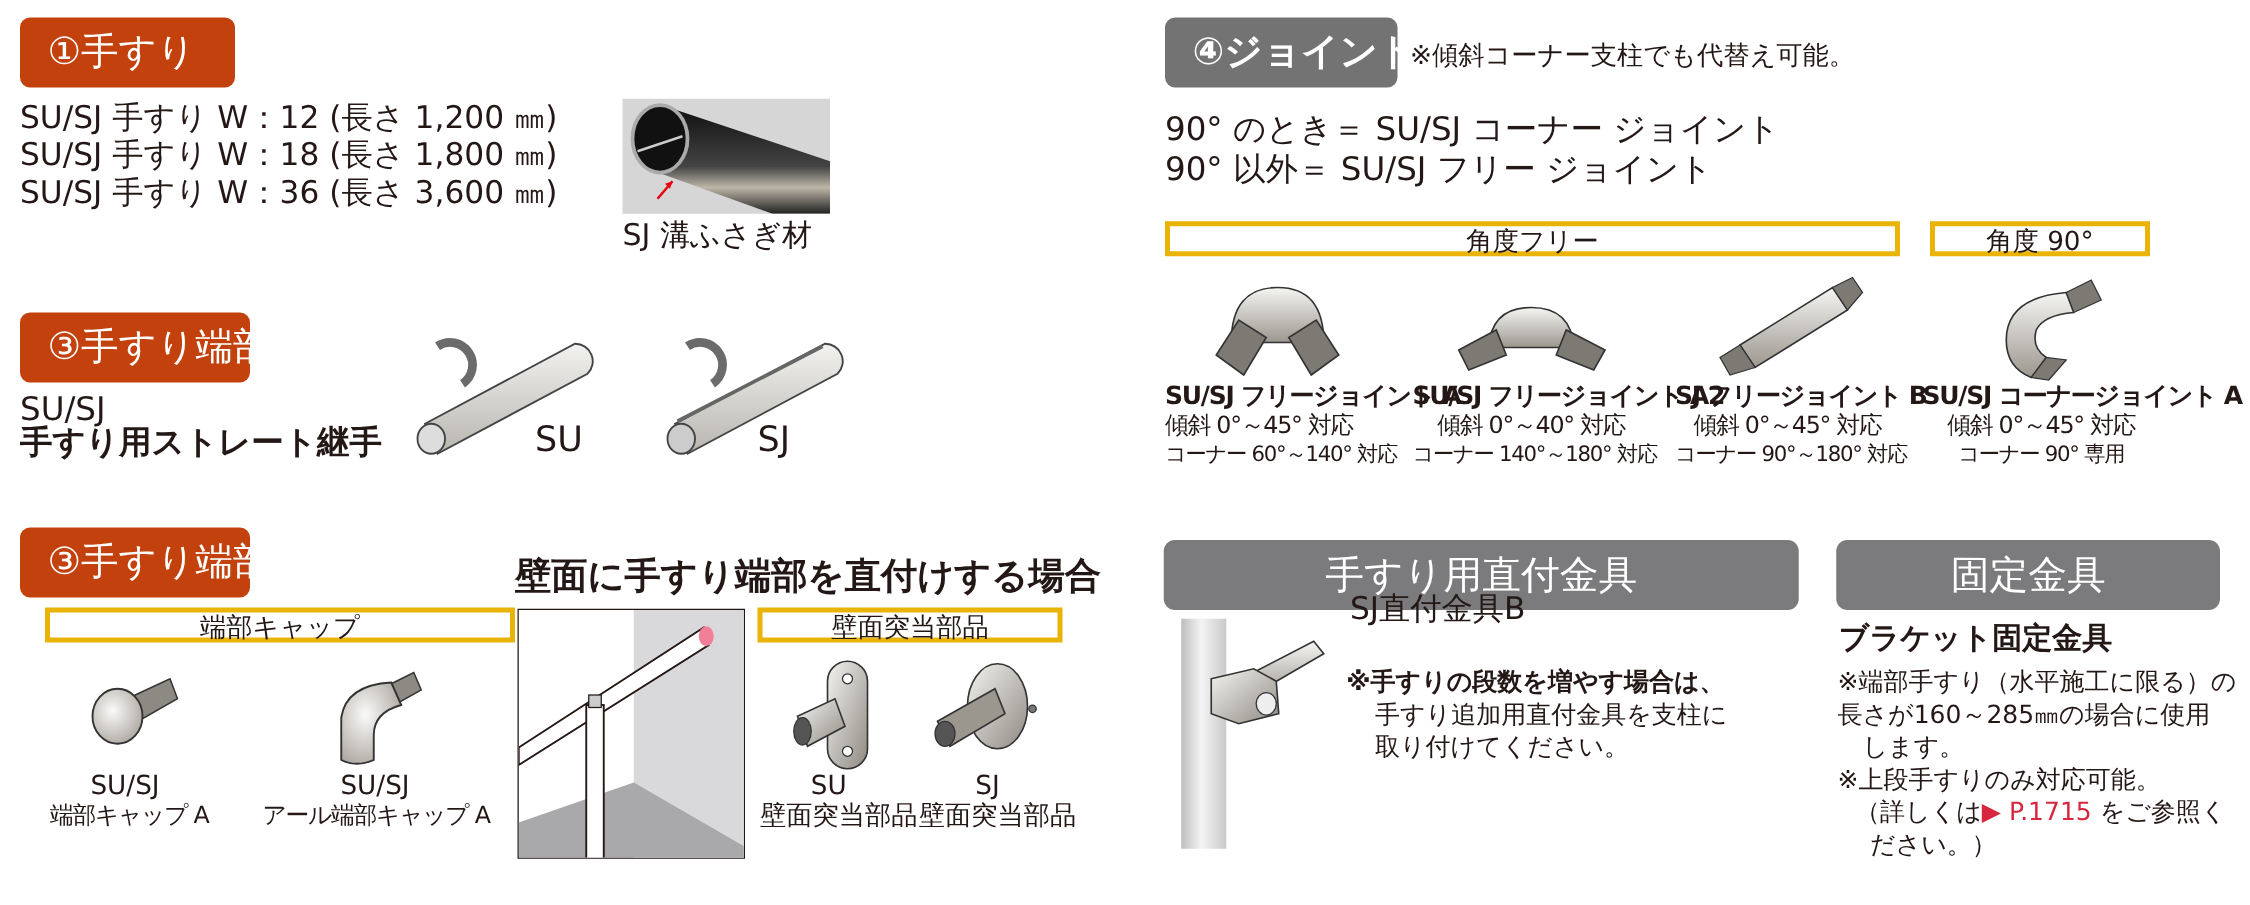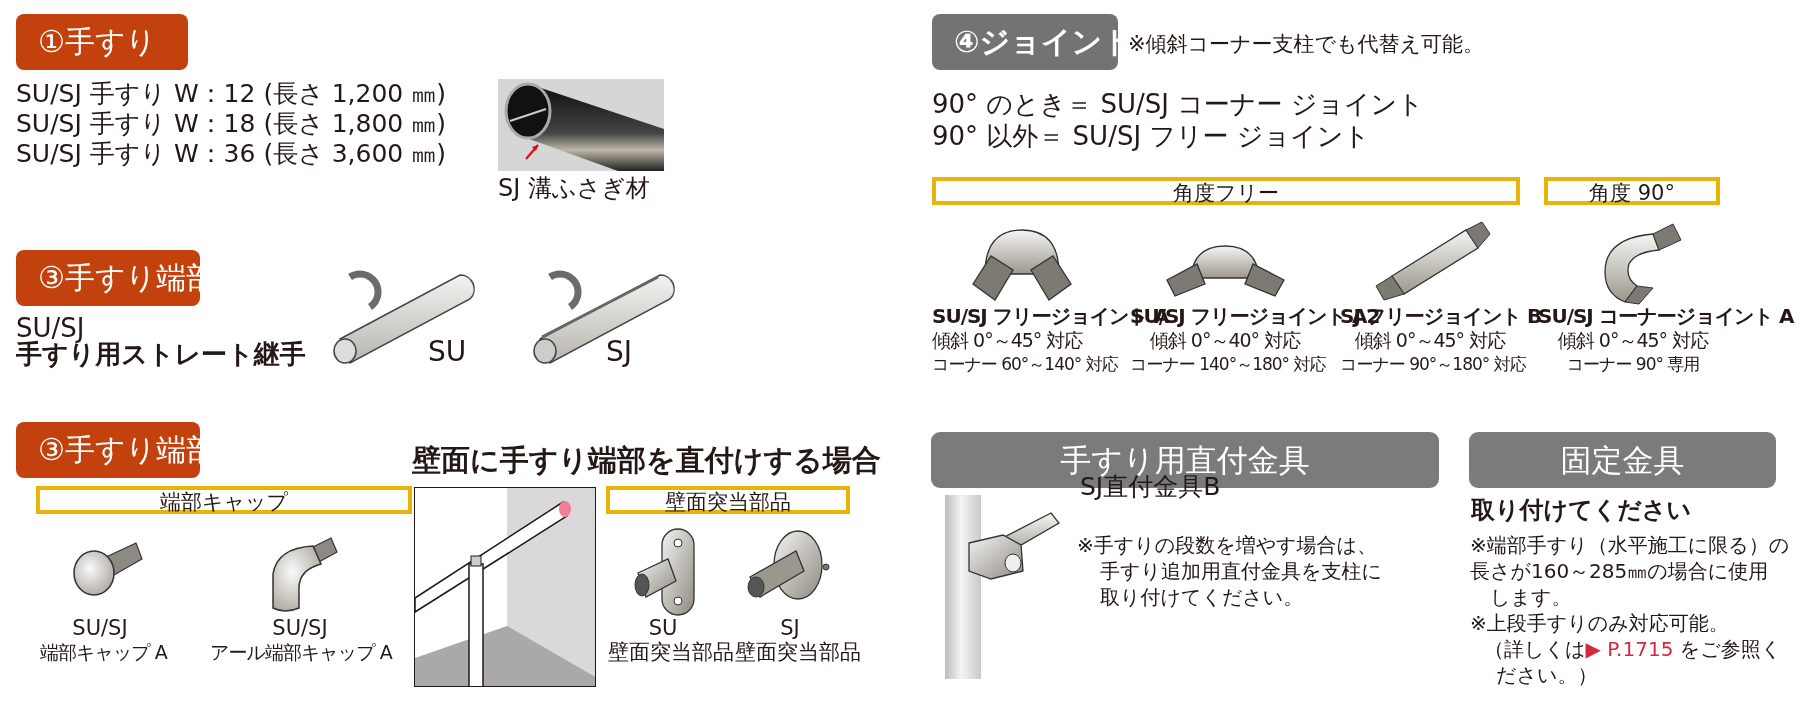--- a/index.html
+++ b/index.html
@@ -202,26 +202,26 @@
 <div class="graybar" style="left:931px;top:432px;width:508px;">手すり用直付金具</div>
 
 <div class="abs" style="left:945px;top:495px;width:36px;height:184px;background:linear-gradient(90deg,#bdbdbd,#f4f4f4 45%,#c9c9c9);"></div>
 <svg style="left:955px;top:505px;" width="110" height="85" viewBox="0 0 110 85">
   <path d="M34 40 L96 8 L104 18 L42 54 Z" fill="url(#jg)" stroke="#333" stroke-width="1.3"></path>
   <path d="M14 38 L48 30 L66 40 L68 66 L36 74 L14 66 Z" fill="url(#metg)" stroke="#333" stroke-width="1.3"></path>
   <ellipse cx="58" cy="58" rx="8" ry="9" fill="#eee" stroke="#333"></ellipse>
 </svg>
 
 <div class="line" style="left:1080px;top:471px;font-size:25px;">SJ直付金具B</div>
-<div class="note" style="left:1077px;top:532px;">※手すりの段数を増やす場合は、</div>
+<div class="note" style="left:1077px;top:532px;font-weight:bold;">※手すりの段数を増やす場合は、</div>
 <div class="note" style="left:1100px;top:558px;">手すり追加用直付金具を支柱に</div>
 <div class="note" style="left:1100px;top:584px;">取り付けてください。</div>
 
 <div class="graybar" style="left:1469px;top:432px;width:307px;">固定金具</div>
-<div class="line" style="left:1471px;top:494px;font-size:24px;font-weight:bold;">取り付けてください</div>
+<div class="line" style="left:1471px;top:494px;font-size:24px;font-weight:bold;">ブラケット固定金具</div>
 
 <div class="note" style="left:1470px;top:532px;">※端部手すり（水平施工に限る）の長</div>
 <div class="note" style="left:1490px;top:558px;">さが160～285㎜の場合に使用</div>
 <div class="note" style="left:1490px;top:584px;">します。</div>
 <div class="note" style="left:1470px;top:610px;">※上段手すりのみ対応可能。</div>
 <div class="note" style="left:1484px;top:636px;white-space:nowrap;">
   <span>（詳しくは</span><span class="red">▶</span>
   <span class="red">P.1715</span>
   <span>をご参照く</span>
 </div>

